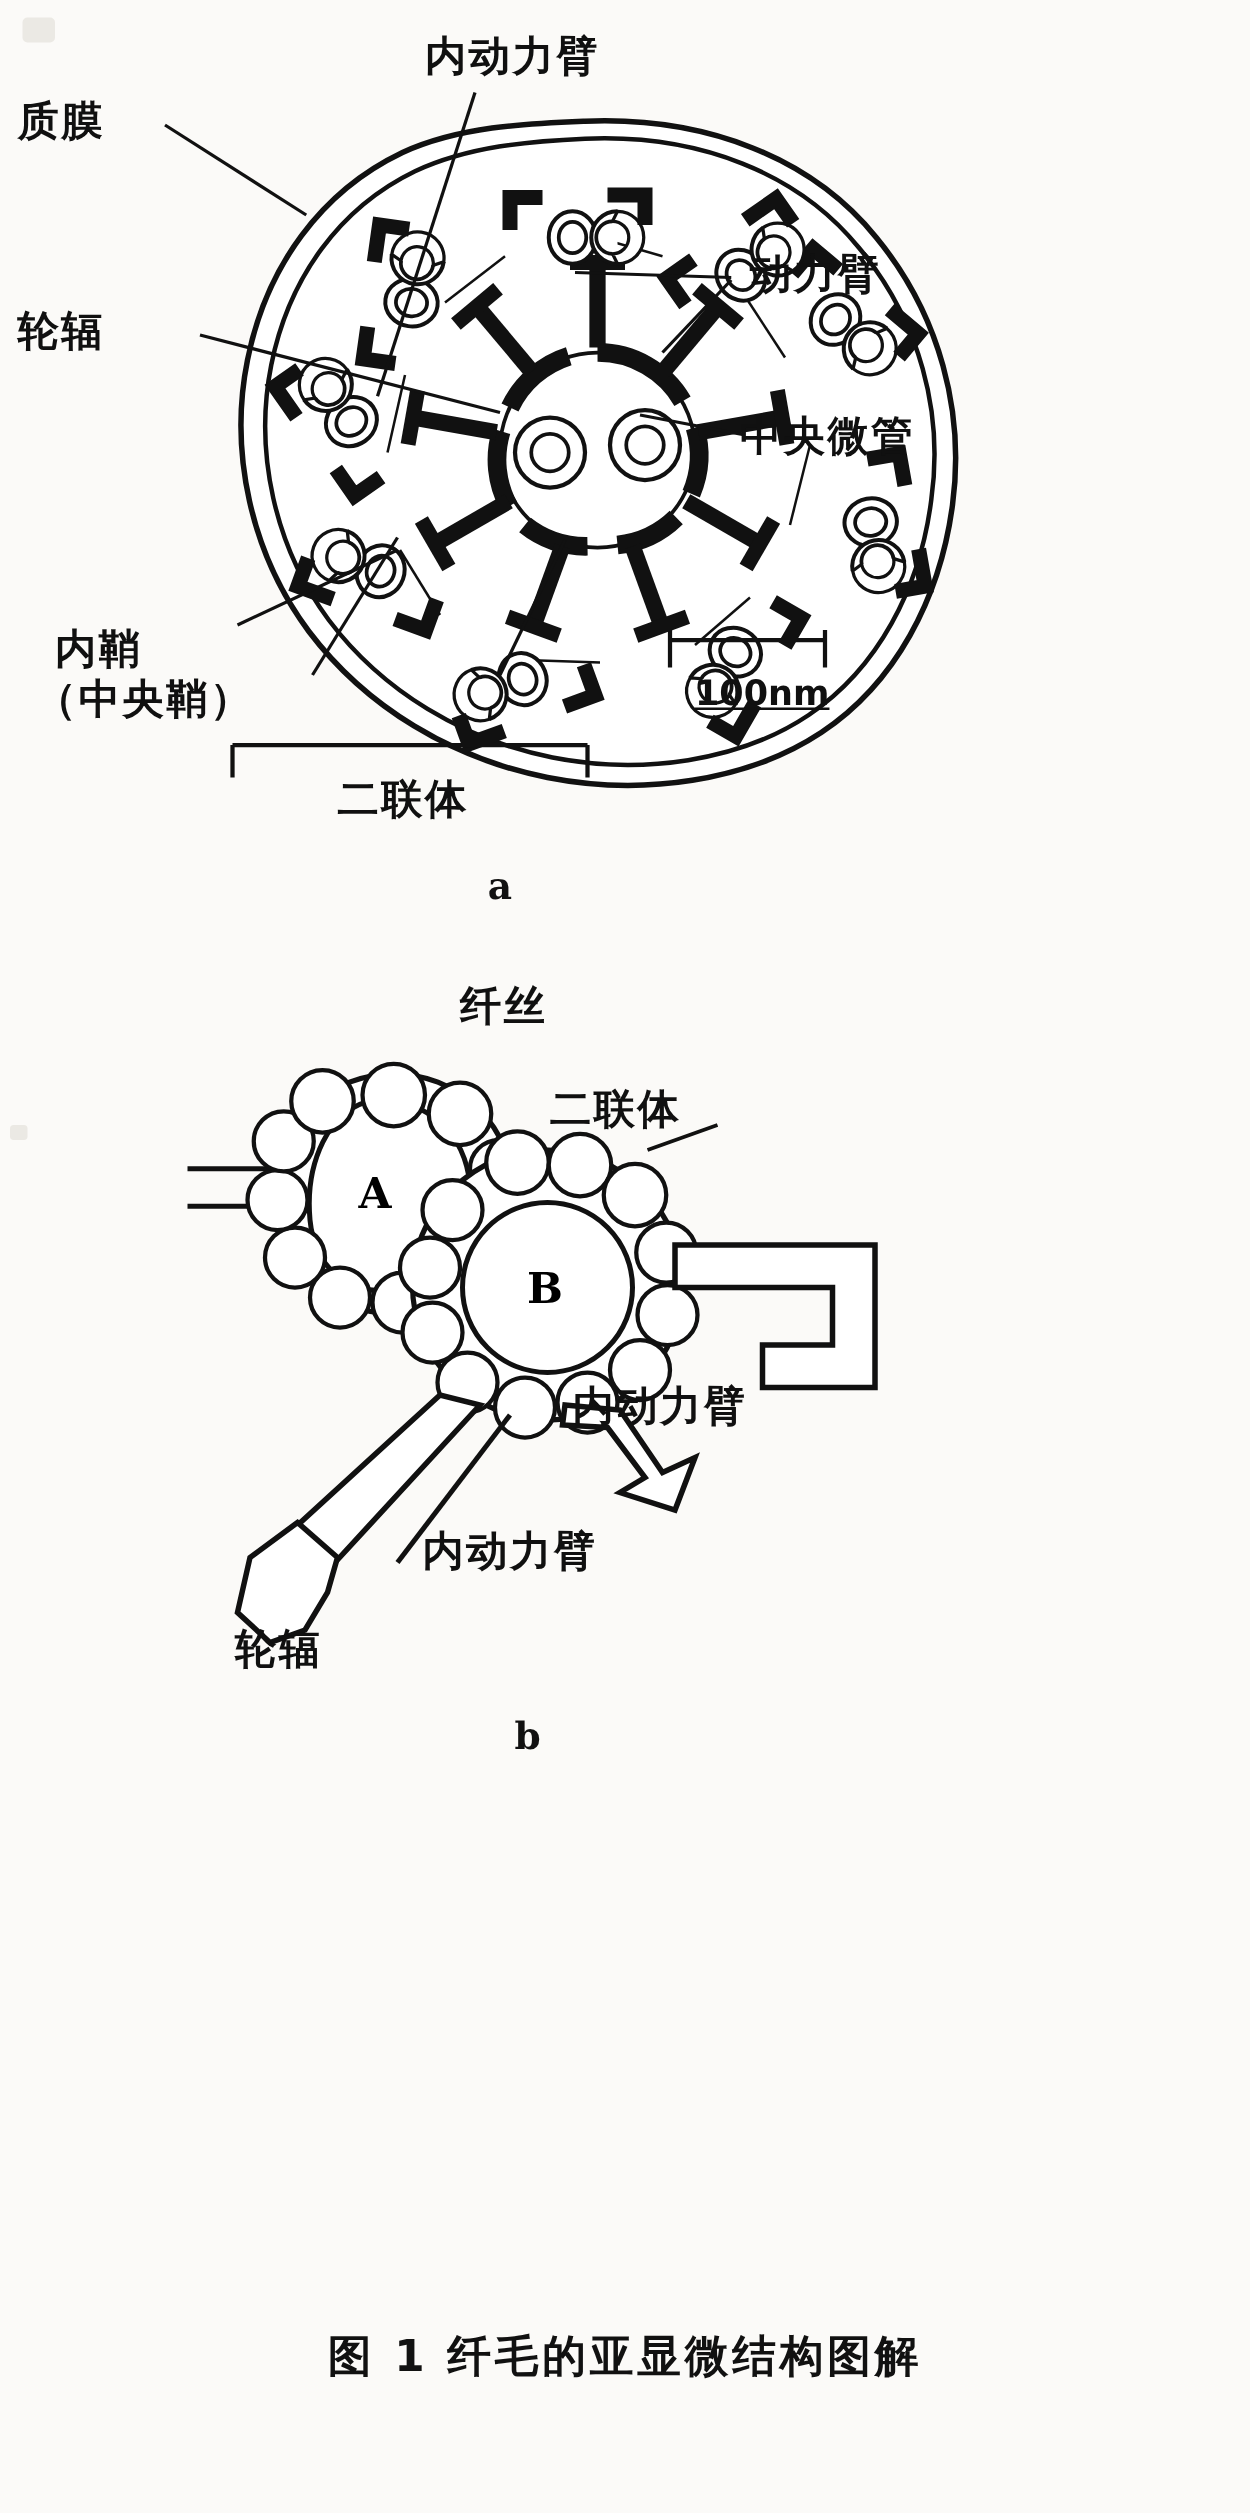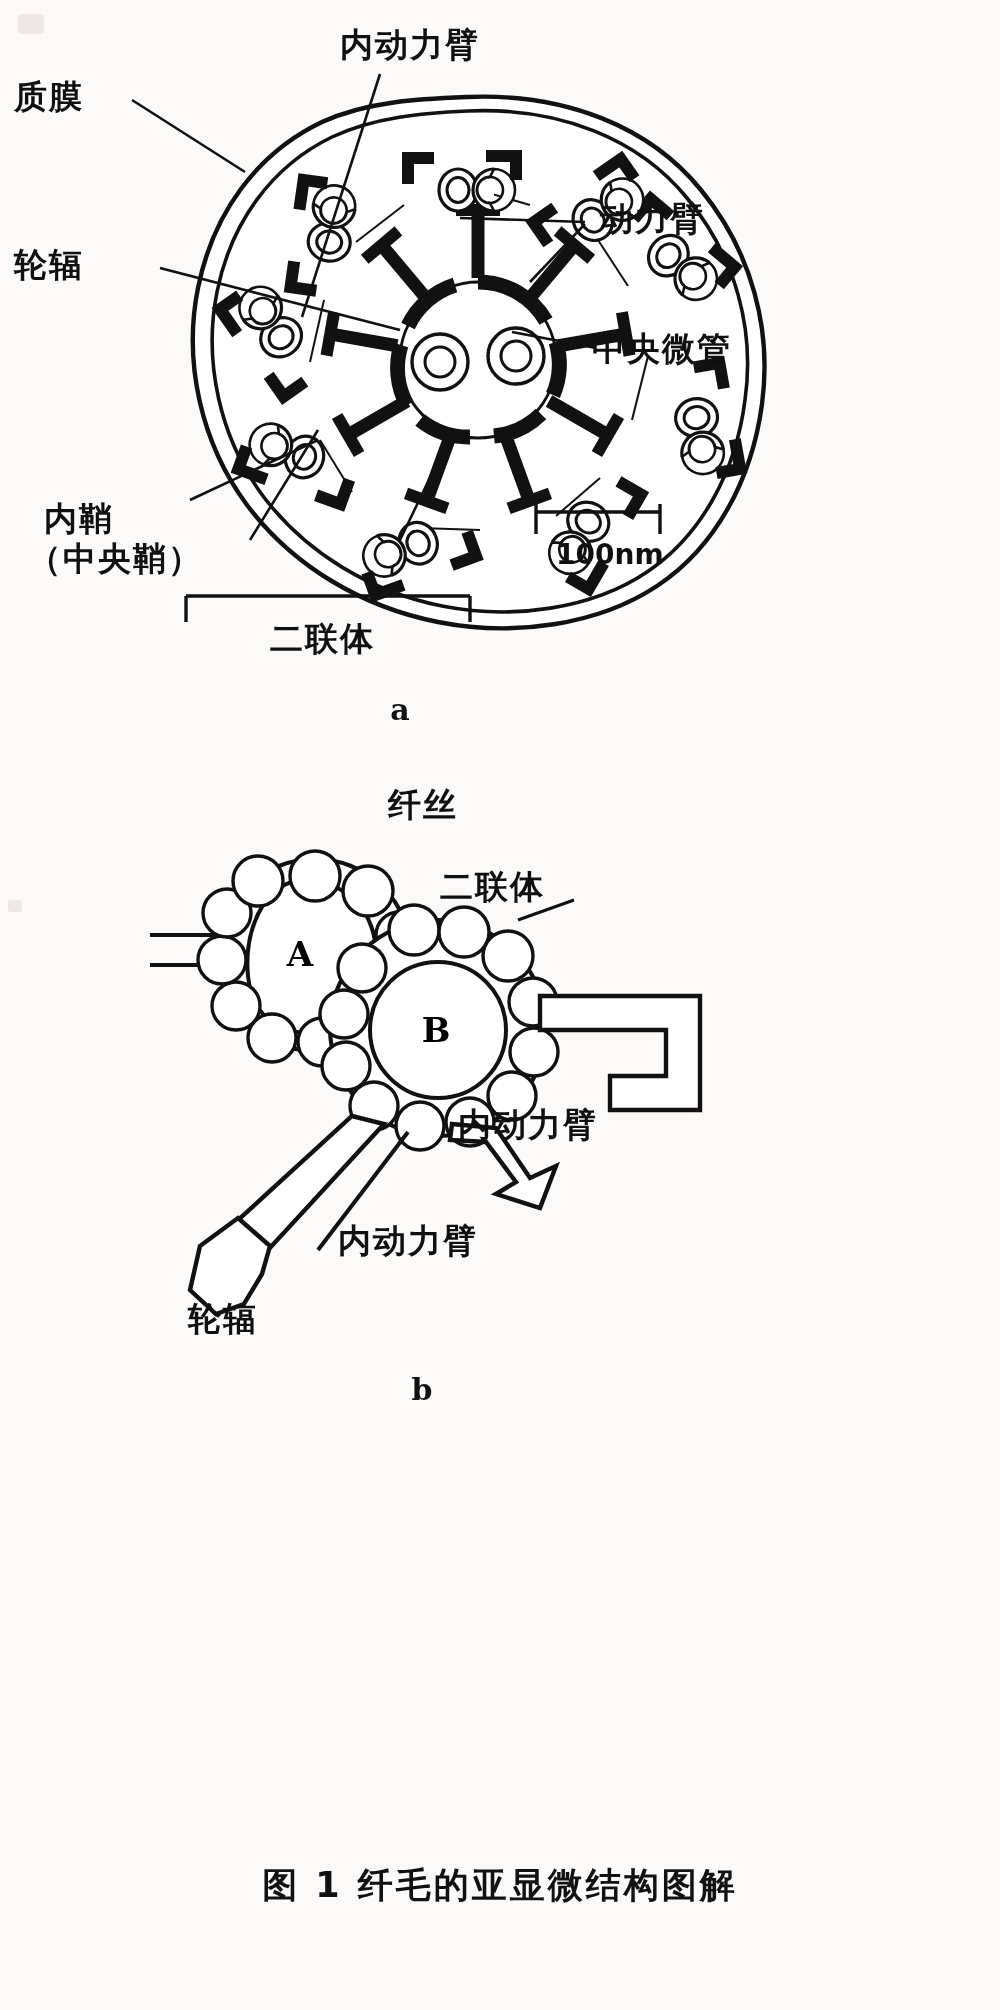--- a/index.html
+++ b/index.html
@@ -16,21 +16,21 @@
   .lbl{
     position:absolute;
     font-weight:700;
     color:#101010;
     letter-spacing:2px;
     line-height:1.18;
     white-space:pre;
     font-family:"DejaVu Sans","Liberation Sans",sans-serif;
   }
   .lbl-zh{font-size:33px;}
-  .scale-text{font-size:28px;font-weight:700;letter-spacing:0px;}
+  .scale-text{font-size:28px;font-weight:700;letter-spacing:0px;text-decoration:underline;}
   .panel-letter{
     position:absolute;
     font-size:30px;font-weight:700;
     font-family:"DejaVu Serif","Liberation Serif",serif;
   }
   .tube-letter{
     font-size:34px;font-weight:700;
     font-family:"DejaVu Serif","Liberation Serif",serif;
   }
   .caption{
@@ -339,21 +339,21 @@
     </g>
 
     <g stroke="#111" stroke-width="3" fill="none">
       <line x1="574" y1="120" x2="518" y2="140"></line>
     </g>
 
     <text class="tube-letter" x="300" y="186" text-anchor="middle">A</text>
     <text class="tube-letter" x="436" y="262" text-anchor="middle">B</text>
   </svg>
 
-  <div class="lbl lbl-zh" style="left:388px;top:786px;">纤丝</div>
+  <div class="lbl lbl-zh" style="left:368px;top:786px;">纤丝</div>
 
   <div class="lbl lbl-zh" style="left:440px;top:868px;">二联体</div>
 
   <div class="lbl lbl-zh" style="left:458px;top:1106px;">内动力臂</div>
 
   <div class="lbl lbl-zh" style="left:338px;top:1222px;">内动力臂</div>
 
   <div class="lbl lbl-zh" style="left:188px;top:1300px;">轮辐</div>
 
   <div class="panel-letter" style="left:372px;top:1372px;width:100px;text-align:center;">b</div>

